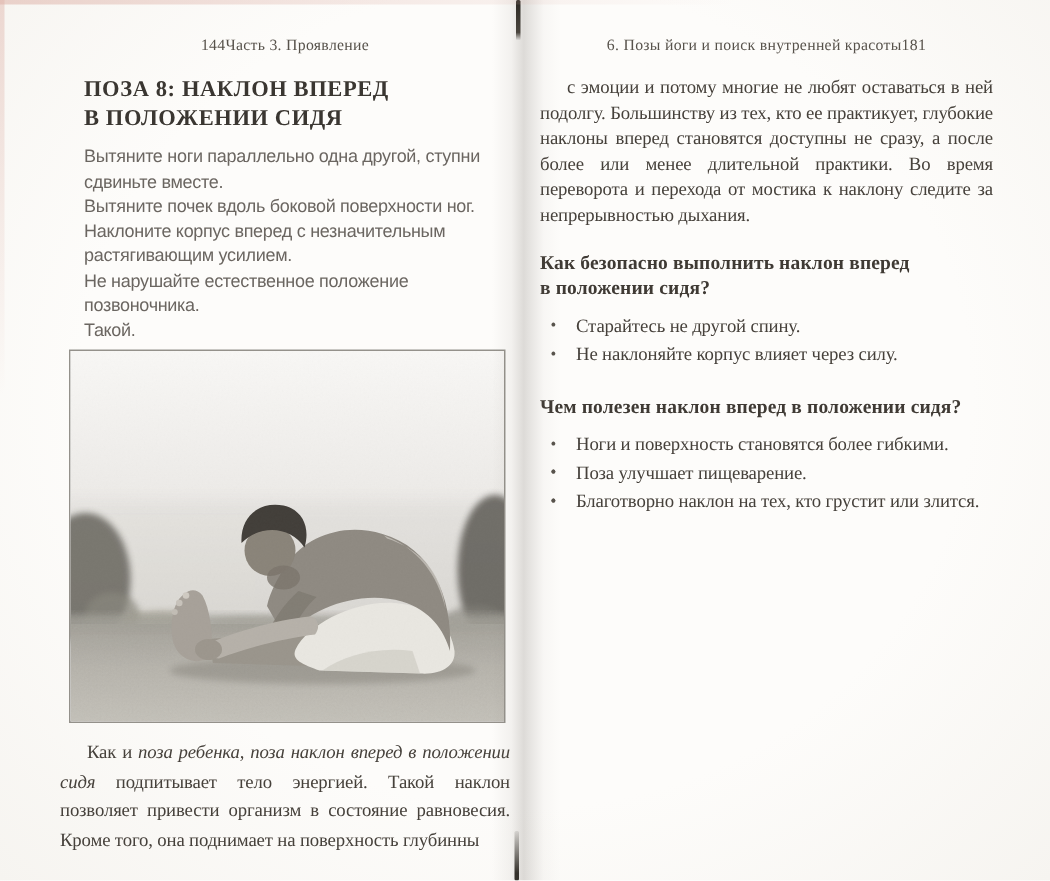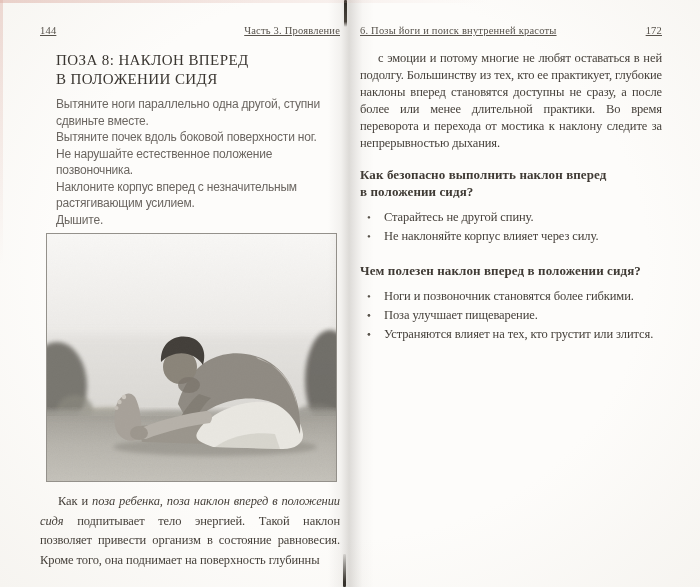--- a/index.html
+++ b/index.html
@@ -7,27 +7,27 @@
     width:700px;height:587px;position:relative;overflow:hidden;
     background:radial-gradient(ellipse at 50% 45%, #fdfcfa 60%, #f6f4f0 100%);
     font-family:"Liberation Serif", serif;
   }
   
   .page{position:absolute;top:24px;}
   .page-left{left:40px;width:300px;}
   .page-right{left:360px;width:302px;}
 
   .pagehead{
-    display:flex;justify-content:space-between;
-    font-size:10.5px;line-height:13px;color:#57524b;letter-spacing:.2px;text-decoration:underline;
+    display:flex;justify-content:center;
+    font-size:10.5px;line-height:13px;color:#57524b;letter-spacing:.2px;
   }
   
   .pose-title{
     margin:14px 0 0 16px;
-    font-weight:normal;font-size:15px;line-height:19px;
+    font-weight:bold;font-size:15px;line-height:19px;
     color:#3a3631;letter-spacing:.4px;
   }
   .instructions{
     margin:7px 0 0 16px;width:286px;
     font-family:"Liberation Sans", sans-serif;
     font-size:12px;line-height:16.5px;letter-spacing:-.2px;
     color:#6b6661;
   }
   .instructions p{margin:0;}
   figure.photo{
@@ -97,23 +97,23 @@
   </div>
 
   <div class="pose-title">
     <span style="display:block">ПОЗА 8: НАКЛОН ВПЕРЕД</span>
     <span style="display:block">В ПОЛОЖЕНИИ СИДЯ</span>
   </div>
 
   <div class="instructions">
     <p>Вытяните ноги параллельно одна другой, ступни сдвиньте вместе.</p>
     <p>Вытяните почек вдоль боковой поверхности ног.</p>
+    <p>Наклоните корпус вперед с незначительным растягивающим усилием.</p>
     <p>Не нарушайте естественное положение позвоночника.</p>
-    <p>Наклоните корпус вперед с незначительным растягивающим усилием.</p>
-    <p>Дышите.</p>
+    <p>Такой.</p>
   </div>
 
   <figure class="photo">
     <svg viewBox="0 0 289 247" xmlns="http://www.w3.org/2000/svg" role="img">
       <defs>
         <linearGradient id="sky" x1="0" y1="0" x2="0" y2="1">
           <stop offset="0%" stop-color="#f8f7f5"></stop>
           <stop offset="55%" stop-color="#eceae7"></stop>
           <stop offset="100%" stop-color="#d3d1cc"></stop>
         </linearGradient>
@@ -178,43 +178,43 @@
       <rect x="0" y="0" width="289" height="247" filter="url(#grain)" opacity=".05"></rect>
     </svg>
   </figure>
 
   <p class="caption"><span>Как и </span><span class="it">поза ребенка, поза наклон вперед в положении сидя</span><span> подпитывает тело энергией. Такой наклон позволяет привести организм в состояние равновесия. Кроме того, она поднимает на поверхность глубинны</span></p>
 </div>
 
 <div class="page page-right">
   <div class="pagehead">
     <span>6. Позы йоги и поиск внутренней красоты</span>
-    <span>172</span>
+    <span>181</span>
   </div>
 
   <p class="bodypar">с эмоции и потому многие не любят оставаться в ней подолгу. Большинству из тех, кто ее практикует, глубокие наклоны вперед становятся доступны не сразу, а после более или менее длительной практики. Во время переворота и перехода от мостика к наклону следите за непрерывностью дыхания.</p>
 
   <h2>
     <span>Как безопасно выполнить наклон вперед</span>
     <span>в положении сидя?</span>
   </h2>
   <ul class="dots">
     <li><span class="bm">•</span><span>Старайтесь не другой спину.</span></li>
     <li><span class="bm">•</span><span>Не наклоняйте корпус влияет через силу.</span></li>
   </ul>
 
   <h2 style="margin-top:16px;">
     <span>Чем полезен наклон вперед в положении сидя?</span>
   </h2>
   <ul class="dots">
-    <li><span class="bm">•</span><span>Ноги и позвоночник становятся более гибкими.</span></li>
+    <li><span class="bm">•</span><span>Ноги и поверхность становятся более гибкими.</span></li>
     <li><span class="bm">•</span></li>
     <li><span class="bm">•</span><span>Поза улучшает пищеварение.</span></li>
     <li><span class="bm">•</span></li>
-    <li><span class="bm">•</span><span>Устраняются влияет на тех, кто грустит или злится.</span></li>
+    <li><span class="bm">•</span><span>Благотворно наклон на тех, кто грустит или злится.</span></li>
   </ul>
 </div>
 
 <div class="gutter"></div>
 <div class="spine-top"></div>
 <div class="spine-bottom"></div>
 <div class="edge-top"></div>
 <div class="edge-left"></div>
 
 </body></html>

